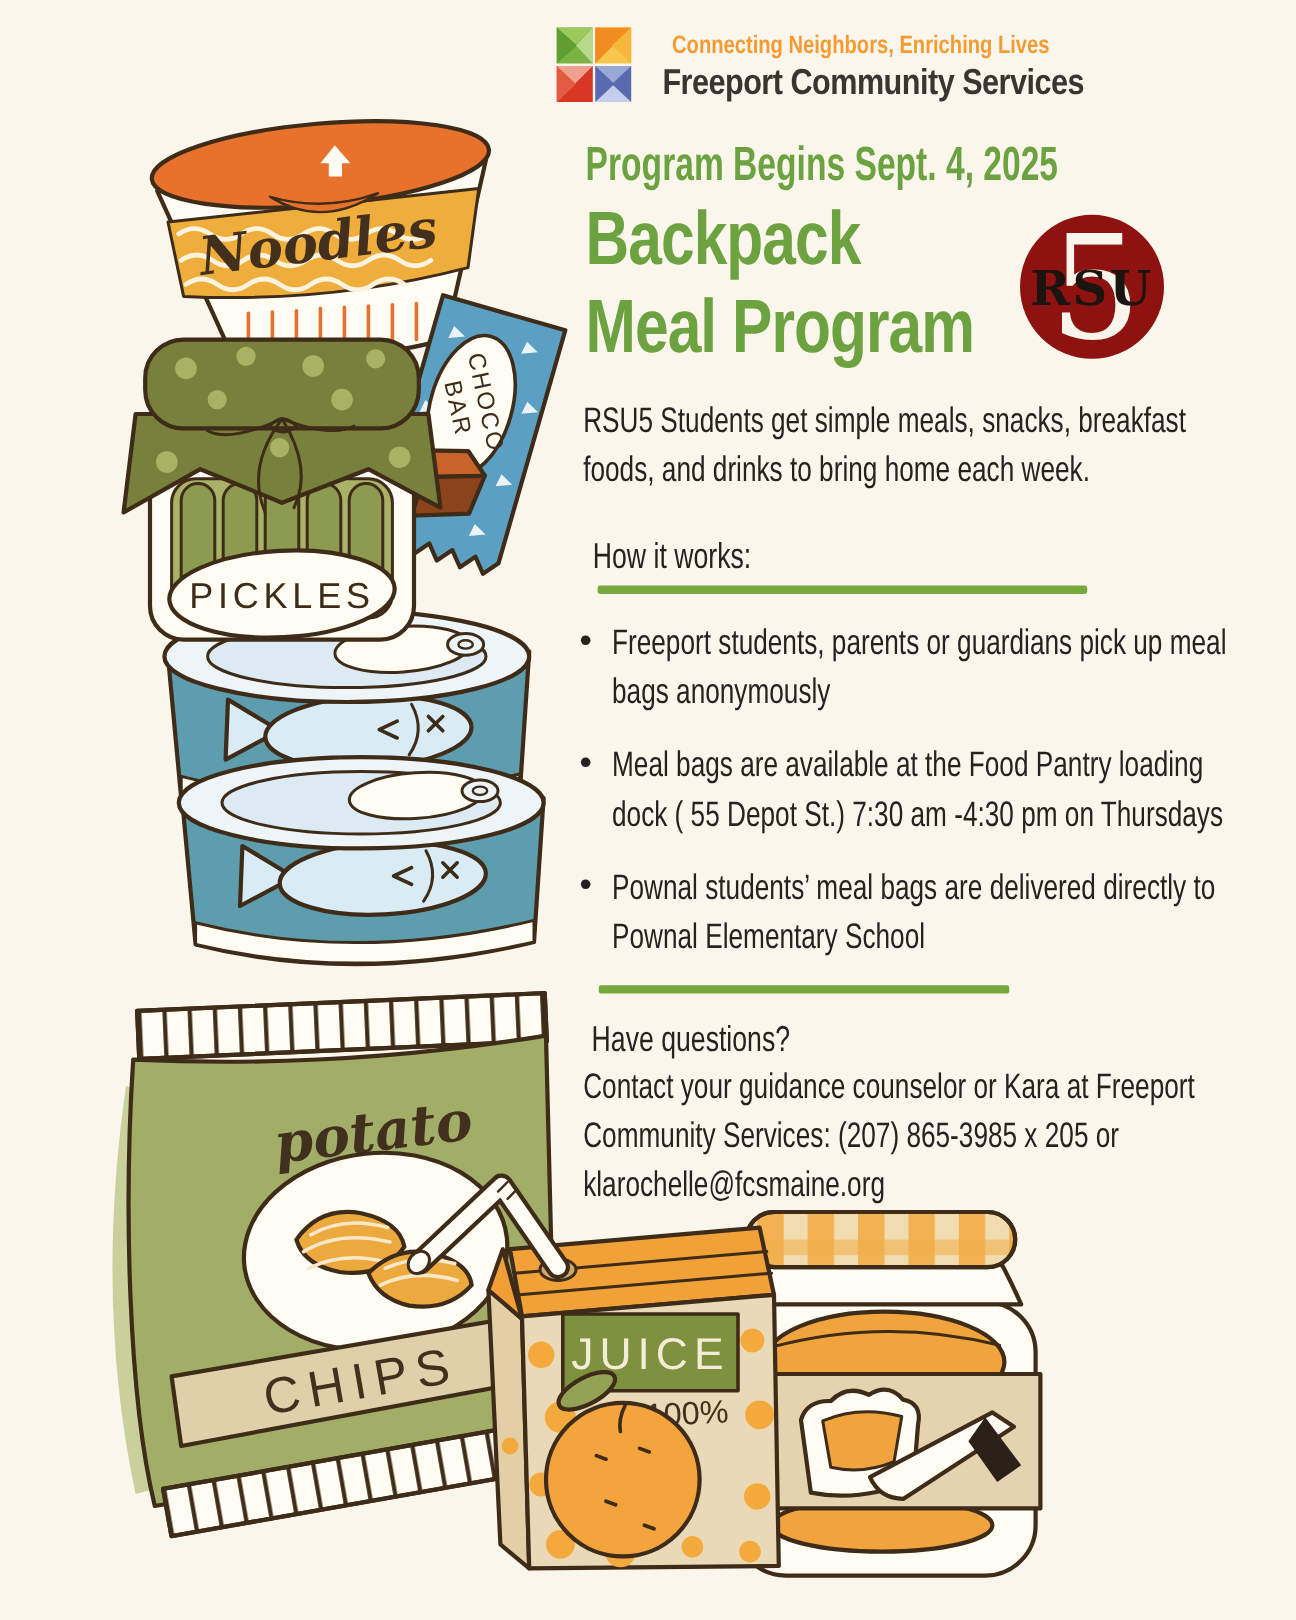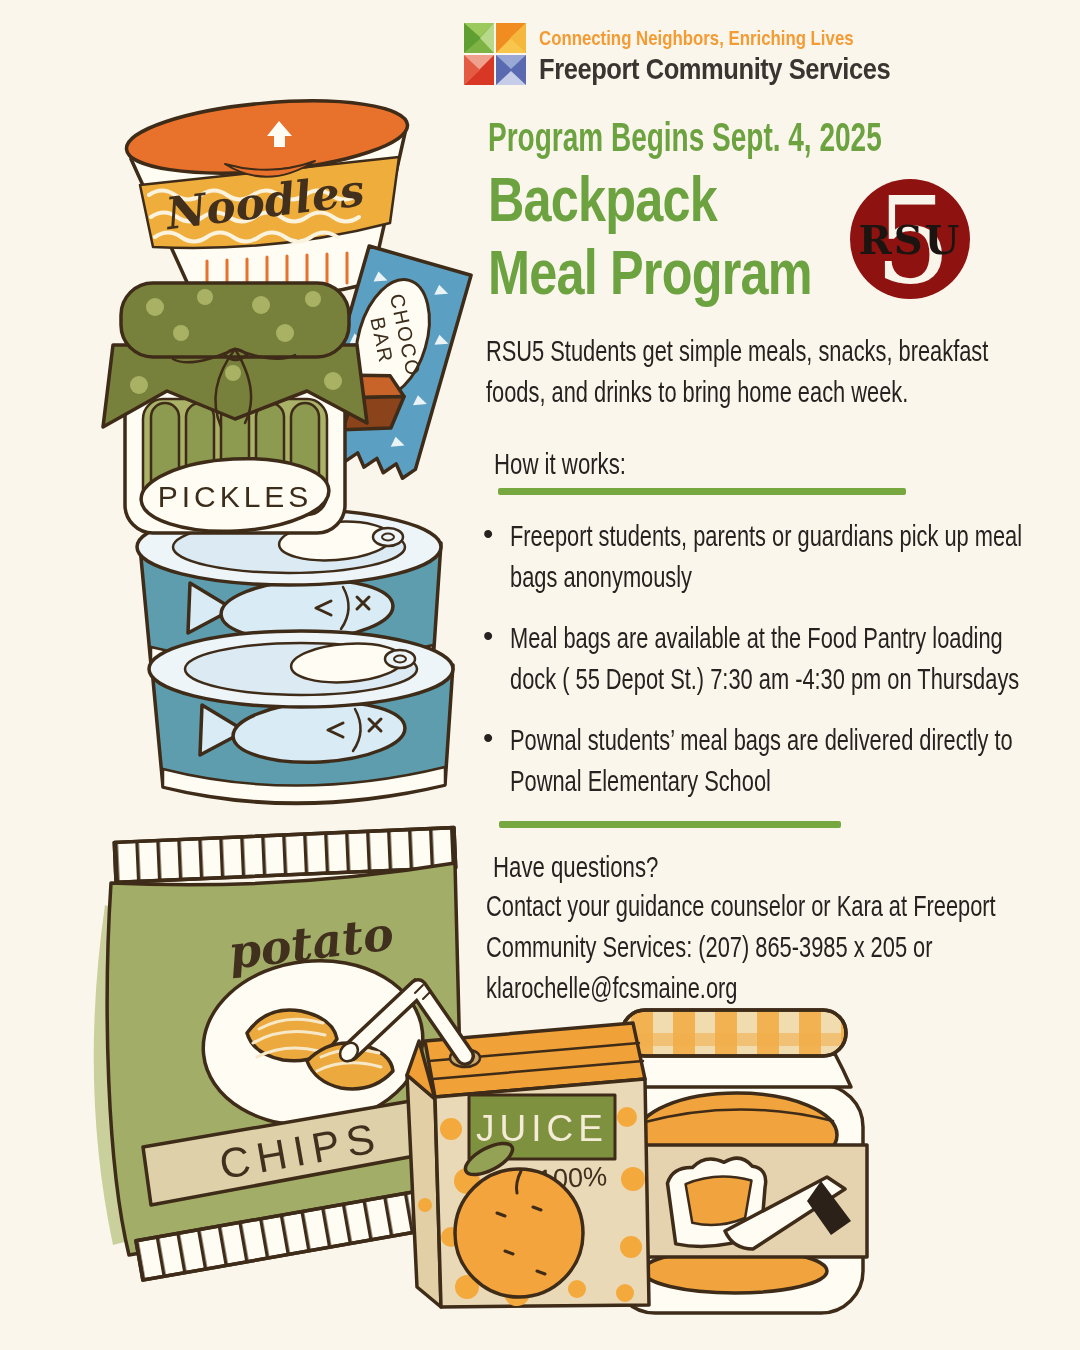--- a/index.html
+++ b/index.html
@@ -3,21 +3,21 @@
 <meta charset="utf-8">
 <style>
   html,body { margin:0; padding:0; }
   body {
     width:1080px; height:1350px; position:relative; overflow:hidden;
     background:#faf6ec; color:#272220;
     font-family:"Liberation Sans", sans-serif;
   }
   
   .logo { position:absolute; left:463px; top:22px; }
-  .logo-text { position:absolute; left:76px; top:4px; white-space:nowrap; }
+  .logo-text { position:absolute; left:89px; top:4px; white-space:nowrap;text-align:center; }
   .logo-tagline { font-size:21px; font-weight:bold; color:#f49b33;
     transform:scaleX(.80); transform-origin:0 0; line-height:24px; }
   .logo-org { font-size:30px; font-weight:bold; color:#3a3531;
     transform:scaleX(.85); transform-origin:0 0; line-height:34px; margin-top:2px; letter-spacing:-0.5px; }
   
   .col { position:absolute; left:480px; top:115px; width:610px; }
   .cz  { transform:scaleX(.74); transform-origin:0 0; white-space:pre-line; width:135%; display:block; }
   .kicker { font-size:40px; font-weight:bold; color:#6ca23f; line-height:44px;
     margin-left:8px; transform:scaleX(.70); transform-origin:0 0; white-space:nowrap; }
   .title { font-size:63px; font-weight:bold; color:#6ca23f; line-height:73px;

